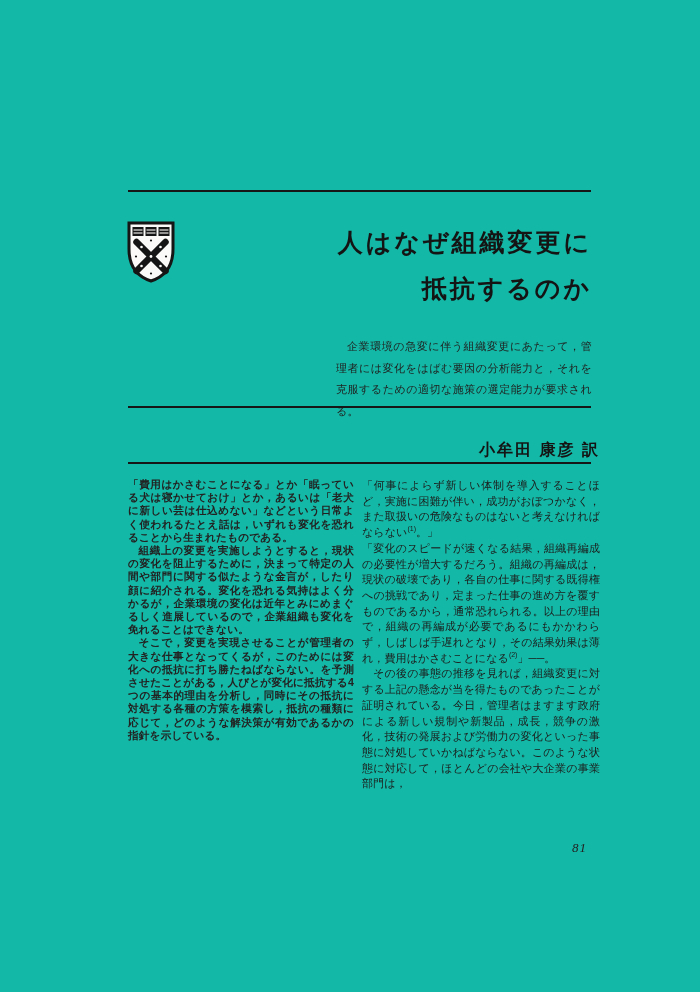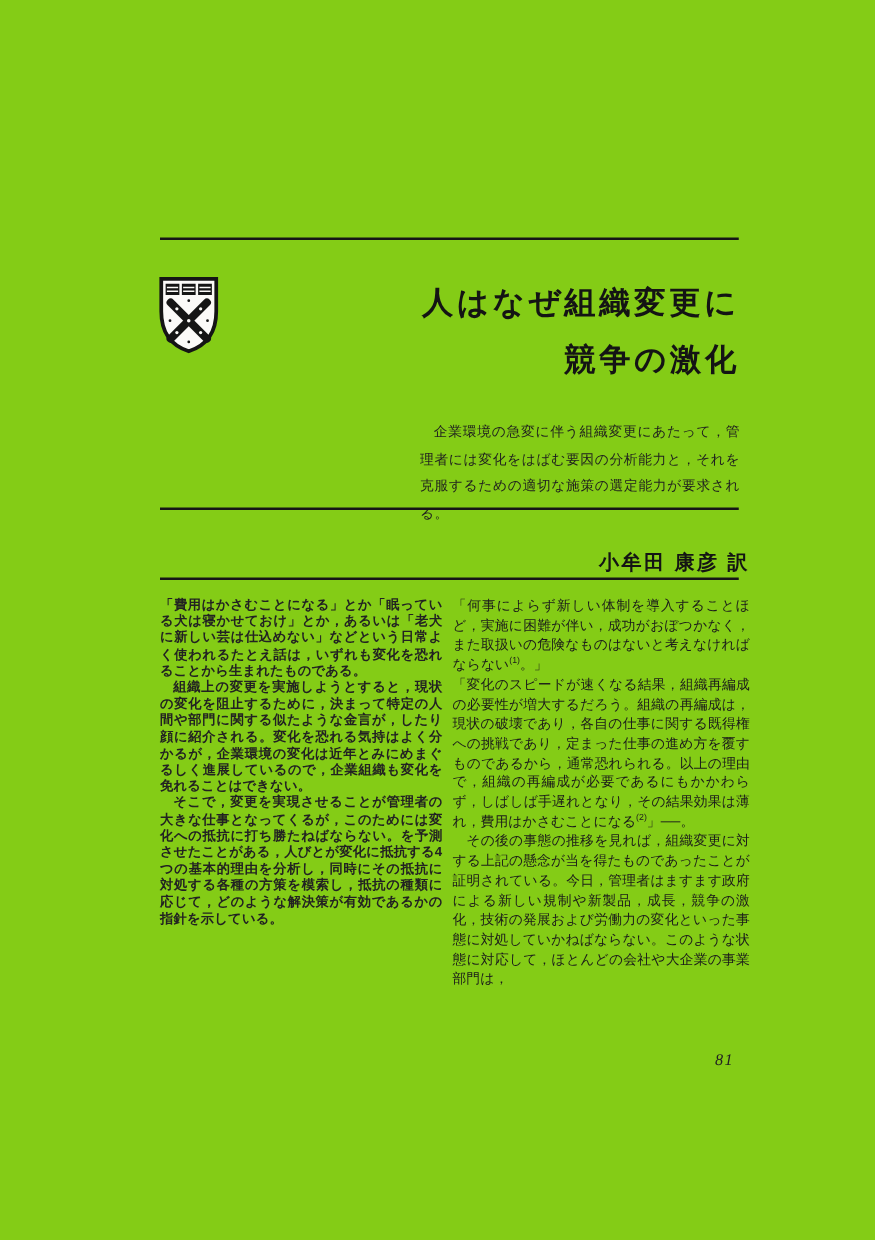--- a/index.html
+++ b/index.html
@@ -1,18 +1,18 @@
 <!DOCTYPE html>
 <html lang="ja"><head>
 <meta charset="utf-8">
 <style>
   html,body{margin:0;padding:0;background:#ffffff;}
   .page{
     position:relative;width:700px;height:992px;margin:0 auto;
-    background:#84cc16;color:#1b1b1b;overflow:hidden;
+    background:#14b8a6;color:#1b1b1b;overflow:hidden;
     font-family:"Liberation Serif","DejaVu Serif",serif;
   }
   .rule{position:absolute;left:128px;width:463px;height:2px;background:#161616;}
   .rule-top{top:190px;}
   .rule-author-top{top:406px;}
   .rule-author-bottom{top:462px;}
 
   .logo{position:absolute;left:127px;top:221px;width:48px;height:63px;}
 
   .title{
@@ -100,21 +100,21 @@
         <circle cx="24" cy="19.5" r="1.1"></circle>
         <circle cx="9" cy="35.5" r="1.1"></circle>
           <circle cx="39" cy="35.5" r="1.1"></circle>
         <circle cx="24" cy="52.5" r="1.1"></circle>
       </g>
     </svg>
   </div>
 
   <h1 class="title">
     <span class="title-line">人はなぜ組織変更に</span>
-    <span class="title-line">競争の激化</span>
+    <span class="title-line">抵抗するのか</span>
   </h1>
 
   <p class="lead">企業環境の急変に伴う組織変更にあたって，管理者には変化をはばむ要因の分析能力と，それを克服するための適切な施策の選定能力が要求される。</p>
 
   <div class="rule rule-author-top"></div>
 
   <p class="translator">小牟田 康彦 訳</p>
 
   <div class="rule rule-author-bottom"></div>
 

